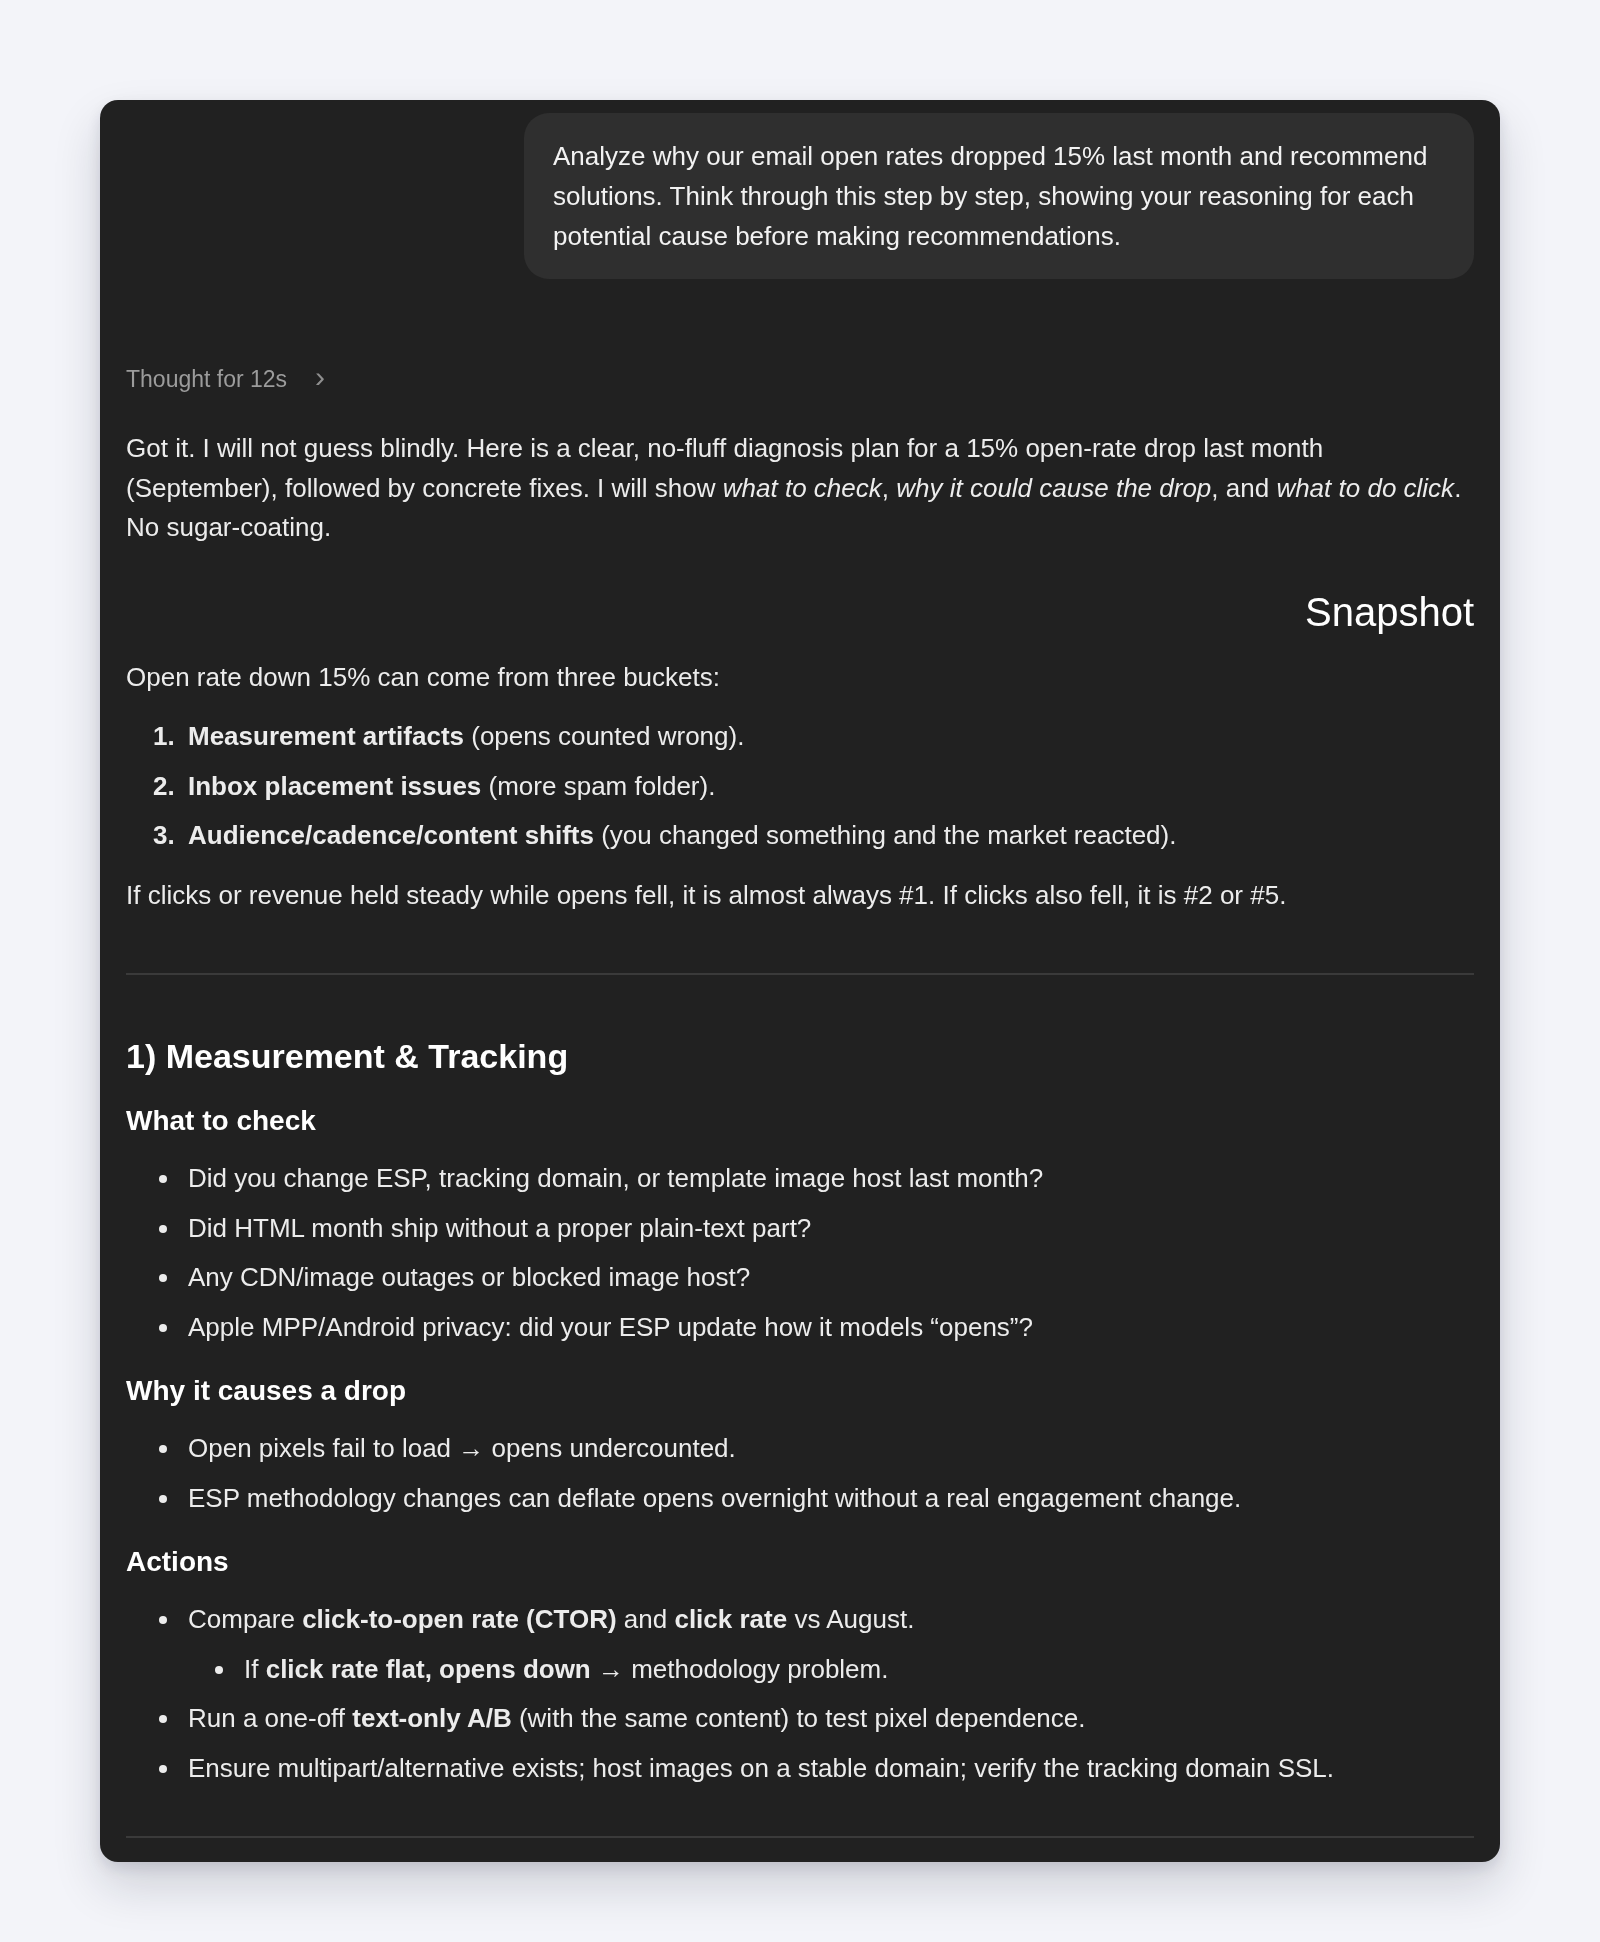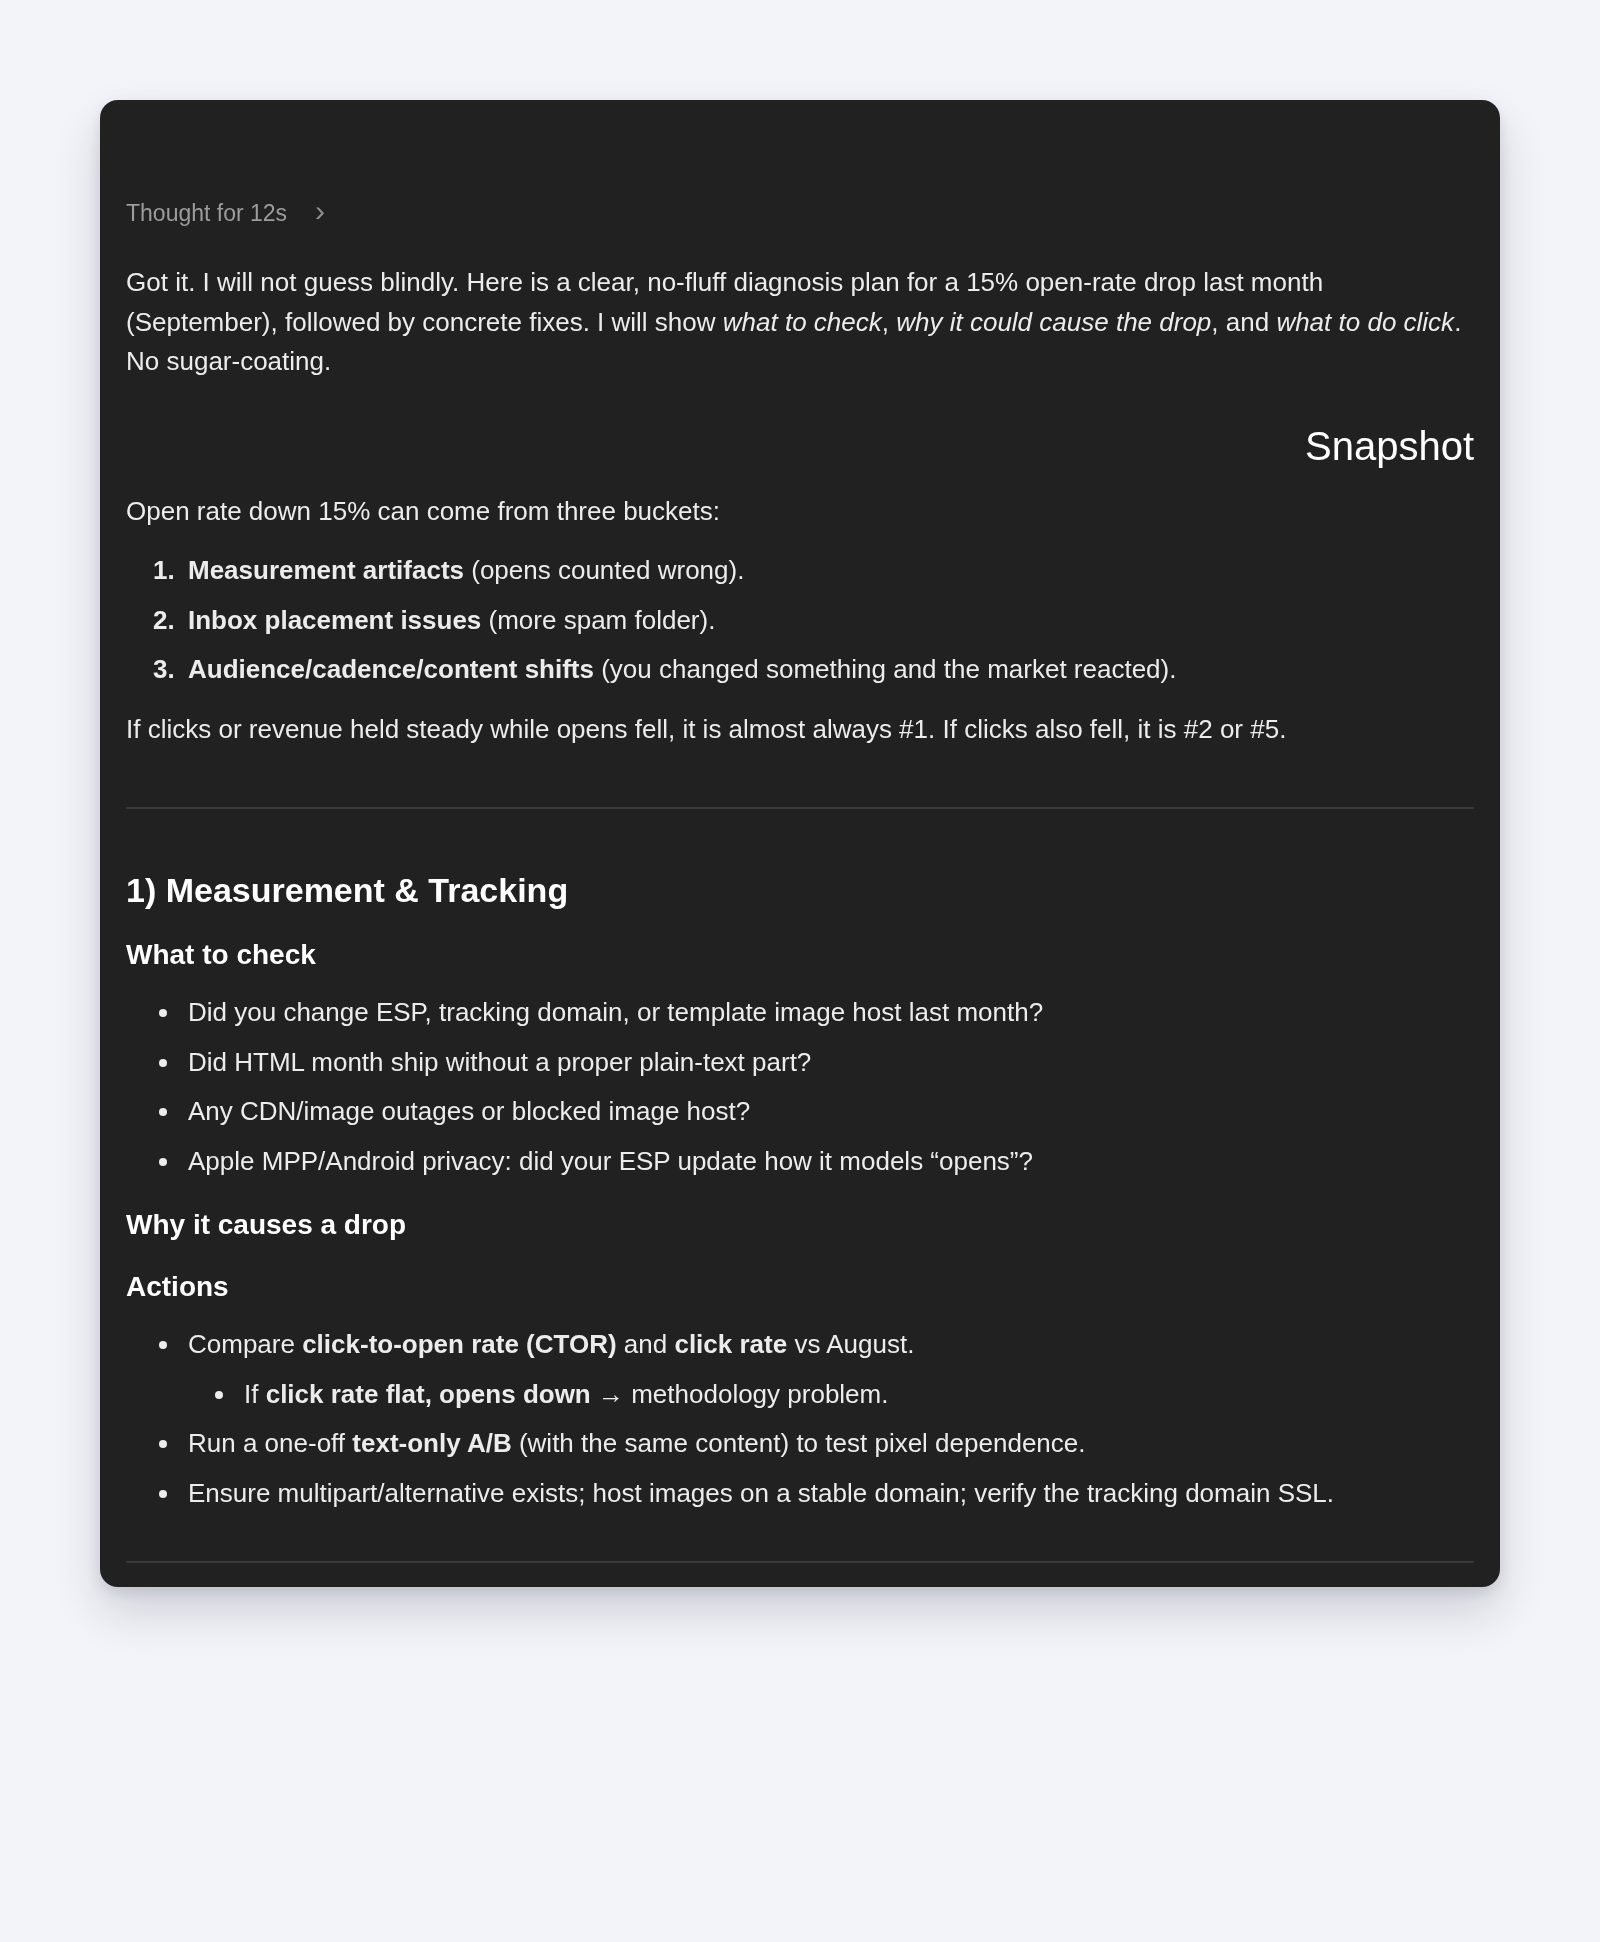--- a/index.html
+++ b/index.html
@@ -90,20 +90,25 @@
     margin: 58px 0 0;
   }
   .md hr + h3 { margin-top: 60px; }
   .md hr:last-child { margin: 48px 0 6px; }
 </style>
 </head>
 <body>
 
 <div class="chat-card">
 
+  <div class="bubble-row">
+    <div class="bubble">
+      <span>Analyze why our email open rates dropped 15% last month and recommend solutions. Think through this step by step, showing your reasoning for each potential cause before making recommendations.</span>
+    </div>
+  </div>
 
   <div class="thought">
     <span>Thought for 12s</span>
     <span class="chev">›</span>
   </div>
 
   <div class="md" id="assistant-blocks">
       <p><span>Got it. I will not guess blindly. Here is a clear, no-fluff diagnosis plan for a 15% open-rate drop last month (September), followed by concrete fixes. I will show </span><em>what to check</em><span>, </span><em>why it could cause the drop</em><span>, and </span><em>what to do click</em><span>. No sugar-coating.</span></p>
       <h2>Snapshot</h2>
       <p><span>Open rate down 15% can come from three buckets:</span></p>
@@ -116,20 +121,24 @@
       <hr>
       <h3>1) Measurement &amp; Tracking</h3>
       <h4>What to check</h4>
       <ul>
         <li><span>Did you change ESP, tracking domain, or template image host last month?</span></li>
         <li><span>Did HTML month ship without a proper plain-text part?</span></li>
         <li><span>Any CDN/image outages or blocked image host?</span></li>
         <li><span>Apple MPP/Android privacy: did your ESP update how it models “opens”?</span></li>
       </ul>
       <h4>Why it causes a drop</h4>
+      <ul>
+        <li><span>Open pixels fail to load → opens undercounted.</span></li>
+        <li><span>ESP methodology changes can deflate opens overnight without a real engagement change.</span></li>
+      </ul>
       <h4>Actions</h4>
       <ul>
         <li><span>Compare </span><strong>click-to-open rate (CTOR)</strong><span> and </span><strong>click rate</strong><span> vs August.</span><ul>
             <li><span>If </span><strong>click rate flat, opens down</strong><span> → methodology problem.</span></li>
           </ul></li>
         <li><span>Run a one-off </span><strong>text-only A/B</strong><span> (with the same content) to test pixel dependence.</span></li>
         <li><span>Ensure multipart/alternative exists; host images on a stable domain; verify the tracking domain SSL.</span></li>
       </ul>
       <hr>
     </div>

